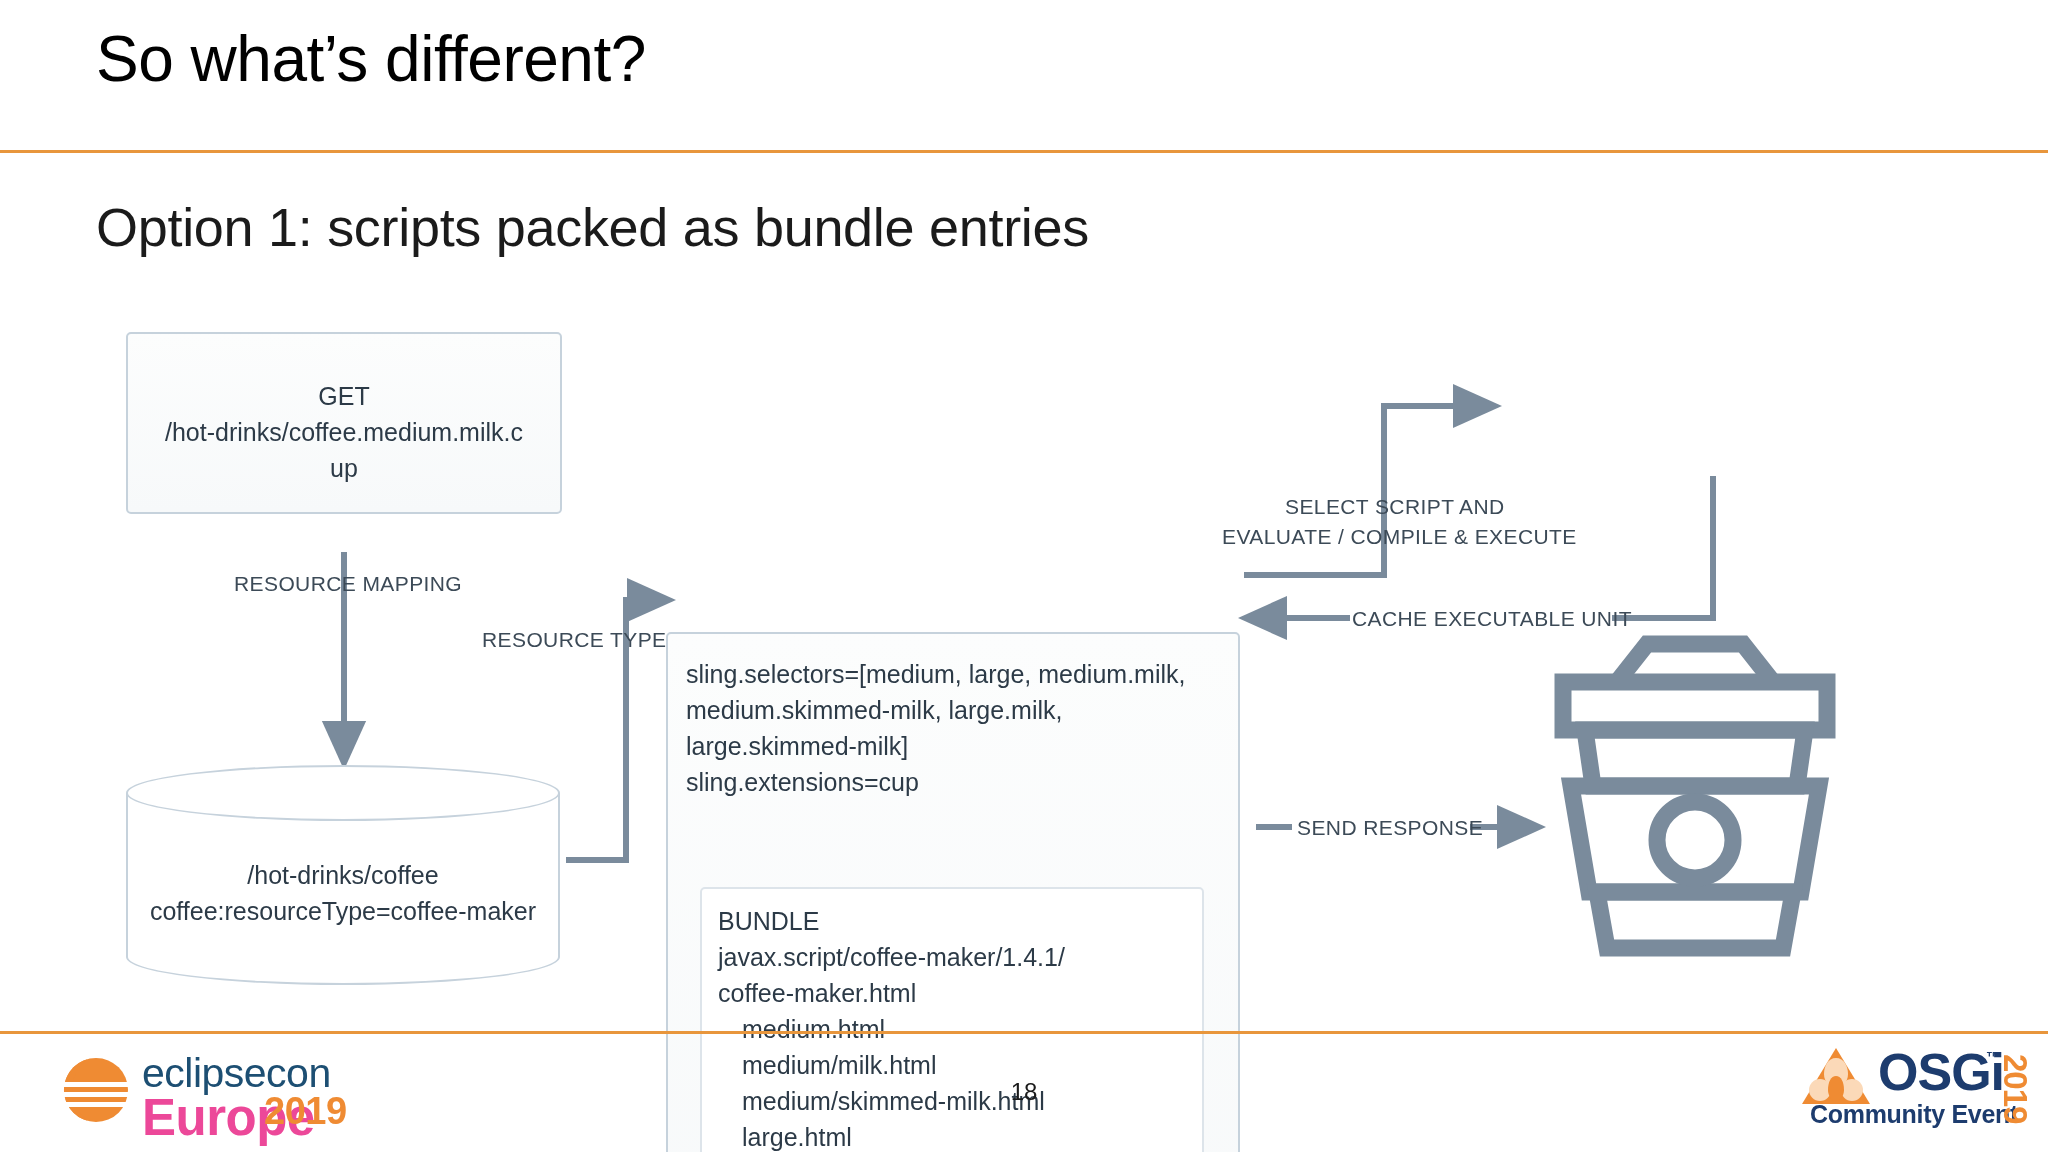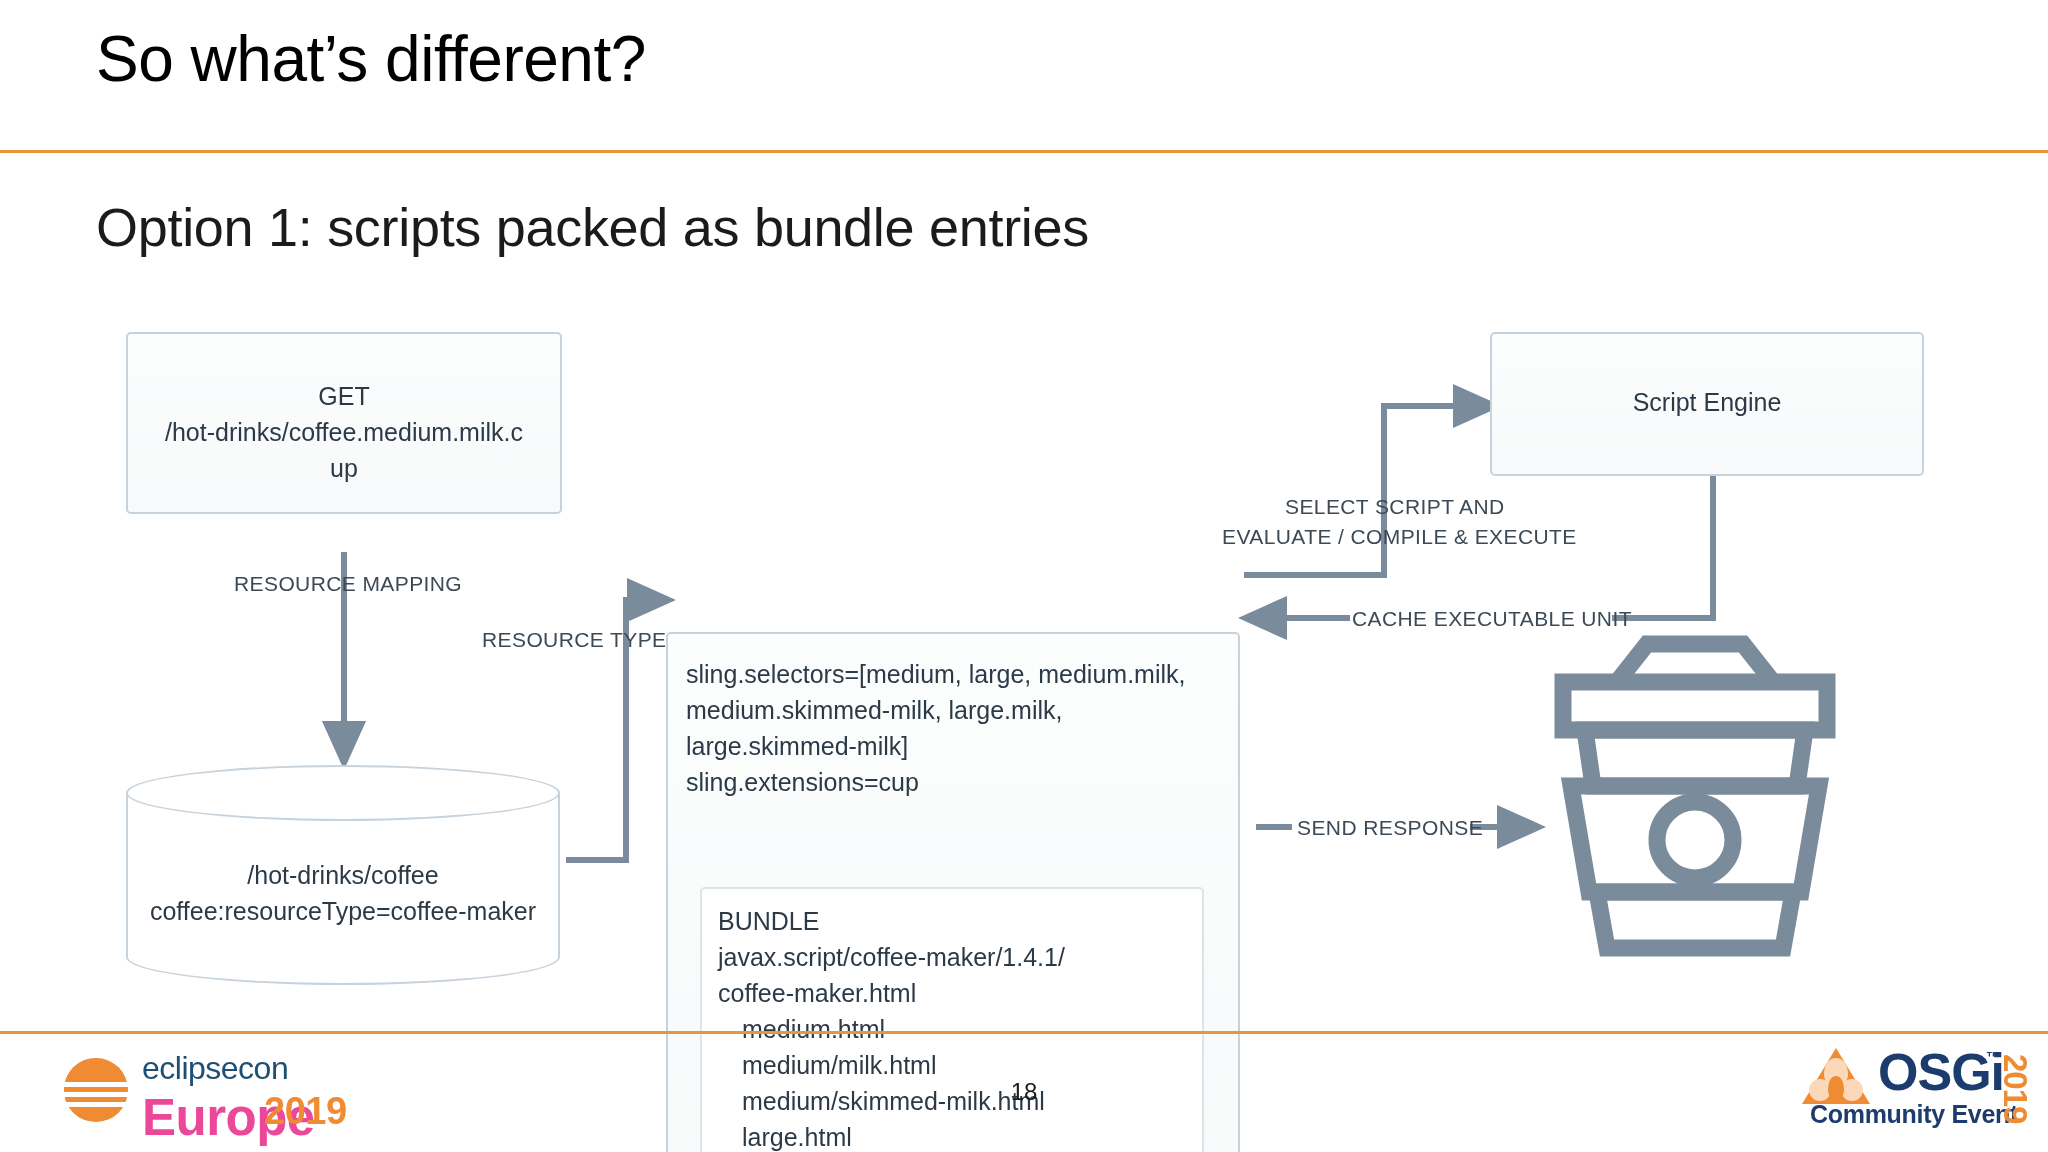--- a/index.html
+++ b/index.html
@@ -98,21 +98,21 @@
     position: absolute; left: 0; top: 1031px; width: 2048px; height: 3px; background: #e8963c;
   }
   .page-num {
     position: absolute; left: 0; right: 0; top: 1078px; text-align: center;
     font-size: 24px; color: #1b1b1b;
   }
 
   
   #eclipsecon-logo { position: absolute; left: 52px; top: 1052px; width: 280px; height: 80px; }
   #eclipsecon-logo .wordmark-1 {
-    position: absolute; left: 90px; top: -2px; font-size: 32px; color: #1d4f73;
+    position: absolute; left: 90px; top: -2px; font-size: 41px; color: #1d4f73;
     font-weight: 400; letter-spacing: -0.5px;
   }
   #eclipsecon-logo .wordmark-2 {
     position: absolute; left: 90px; top: 36px; font-size: 51px; color: #ec4899;
     font-weight: bold; letter-spacing: -0.5px;
   }
   #eclipsecon-logo .wordmark-3 {
     position: absolute; left: 212px; top: 38px; font-size: 38px; color: #ef8b33;
     font-weight: bold; letter-spacing: -0.5px;
   }
@@ -204,23 +204,20 @@
       <div class="txt">BUNDLE</div>
       <div class="txt">javax.script/coffee-maker/1.4.1/</div>
       <div class="txt">coffee-maker.html</div>
       <div class="txt indent1">medium.html</div>
       <div class="txt indent1">medium/milk.html</div>
       <div class="txt indent1">medium/skimmed-milk.html</div>
       <div class="txt indent1">large.html</div>
 
     </div>
 
-    <div class="box" id="script-engine">
-      <div class="label txt">Script Engine</div>
-    </div>
 
     <div class="arrowlabel" style="left:1285px; top:195px;">SELECT SCRIPT AND</div>
     <div class="arrowlabel" style="left:1222px; top:225px;">EVALUATE / COMPILE &amp; EXECUTE</div>
 
     <div class="arrowlabel" style="left:1352px; top:307px;">CACHE EXECUTABLE UNIT</div>
 
     <div class="arrowlabel" style="left:1297px; top:516px;">SEND RESPONSE</div>
 
     <div id="coffee-cup">
       <svg width="300" height="330" viewBox="0 0 300 330">

